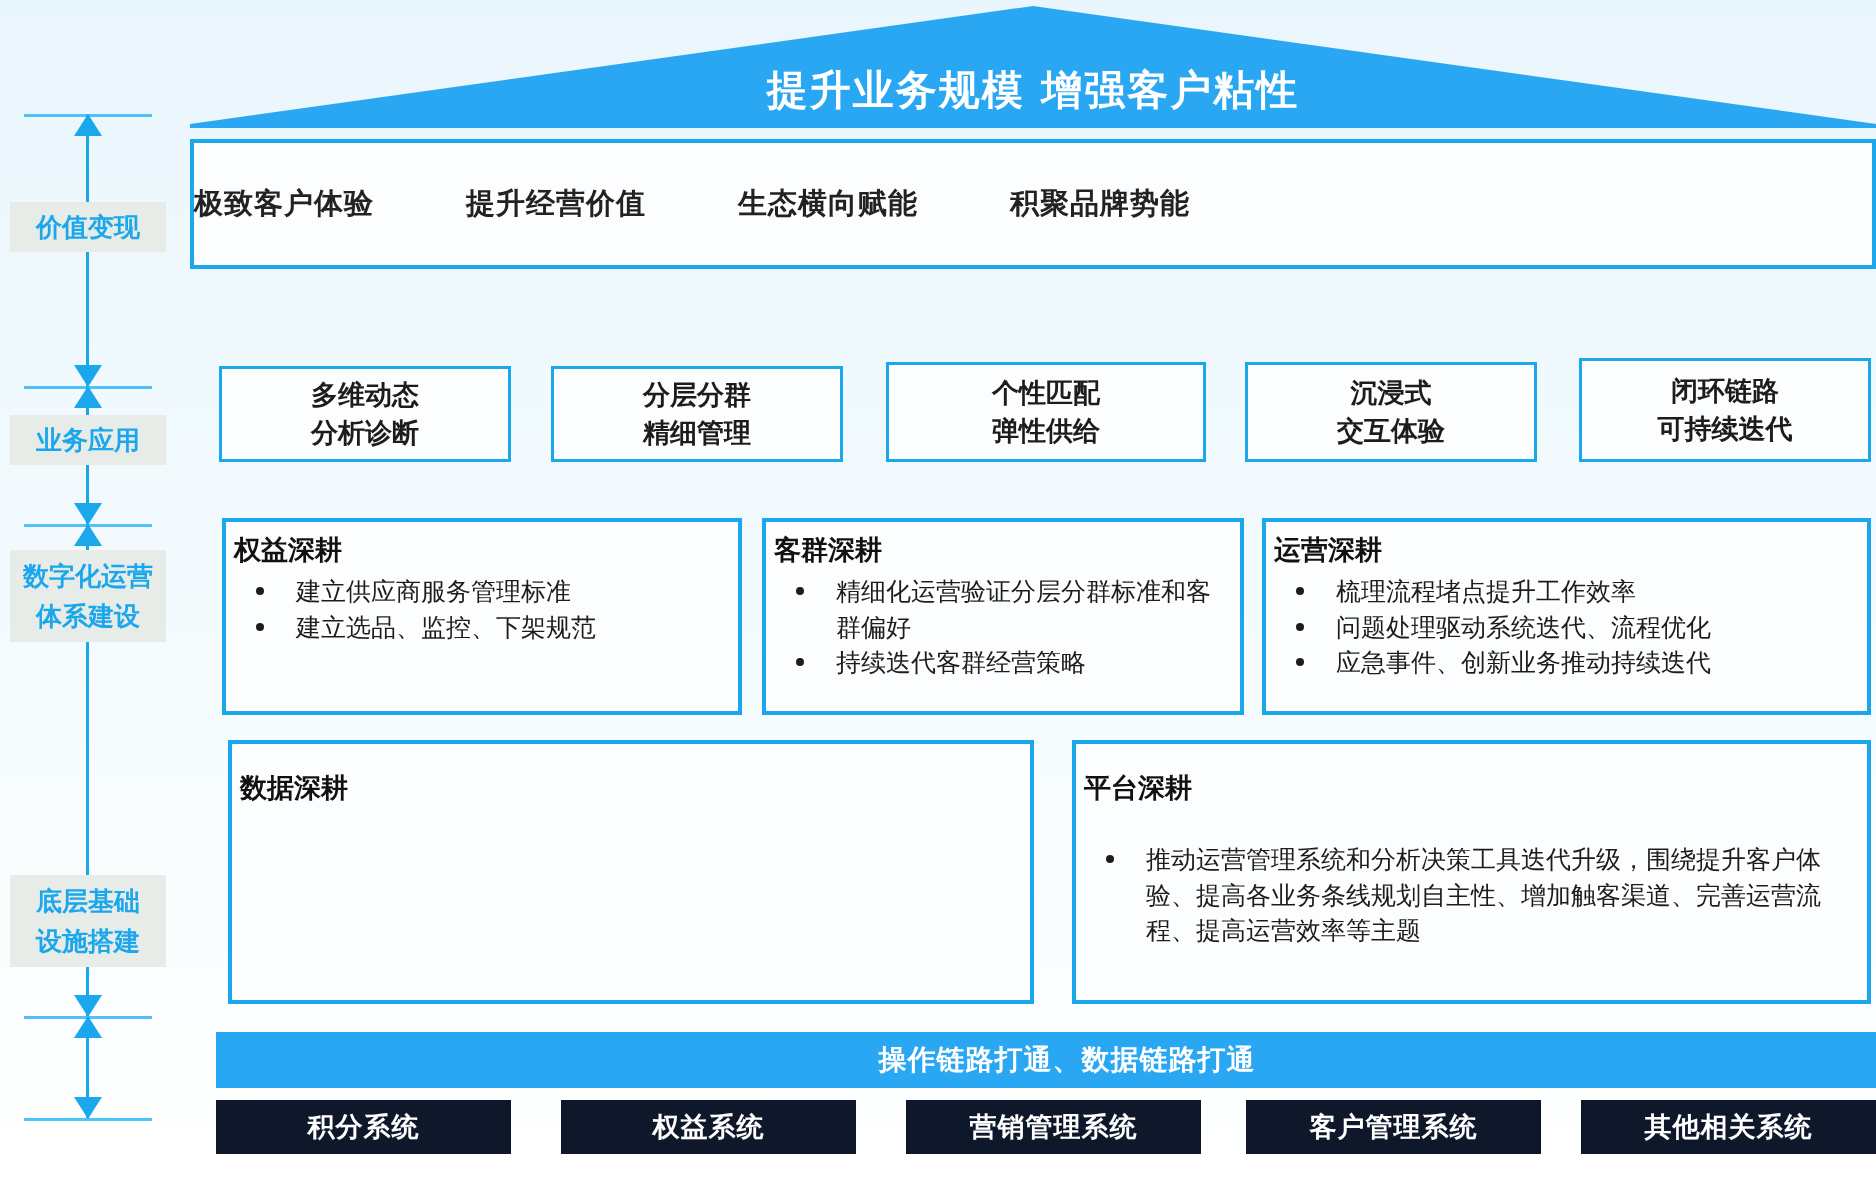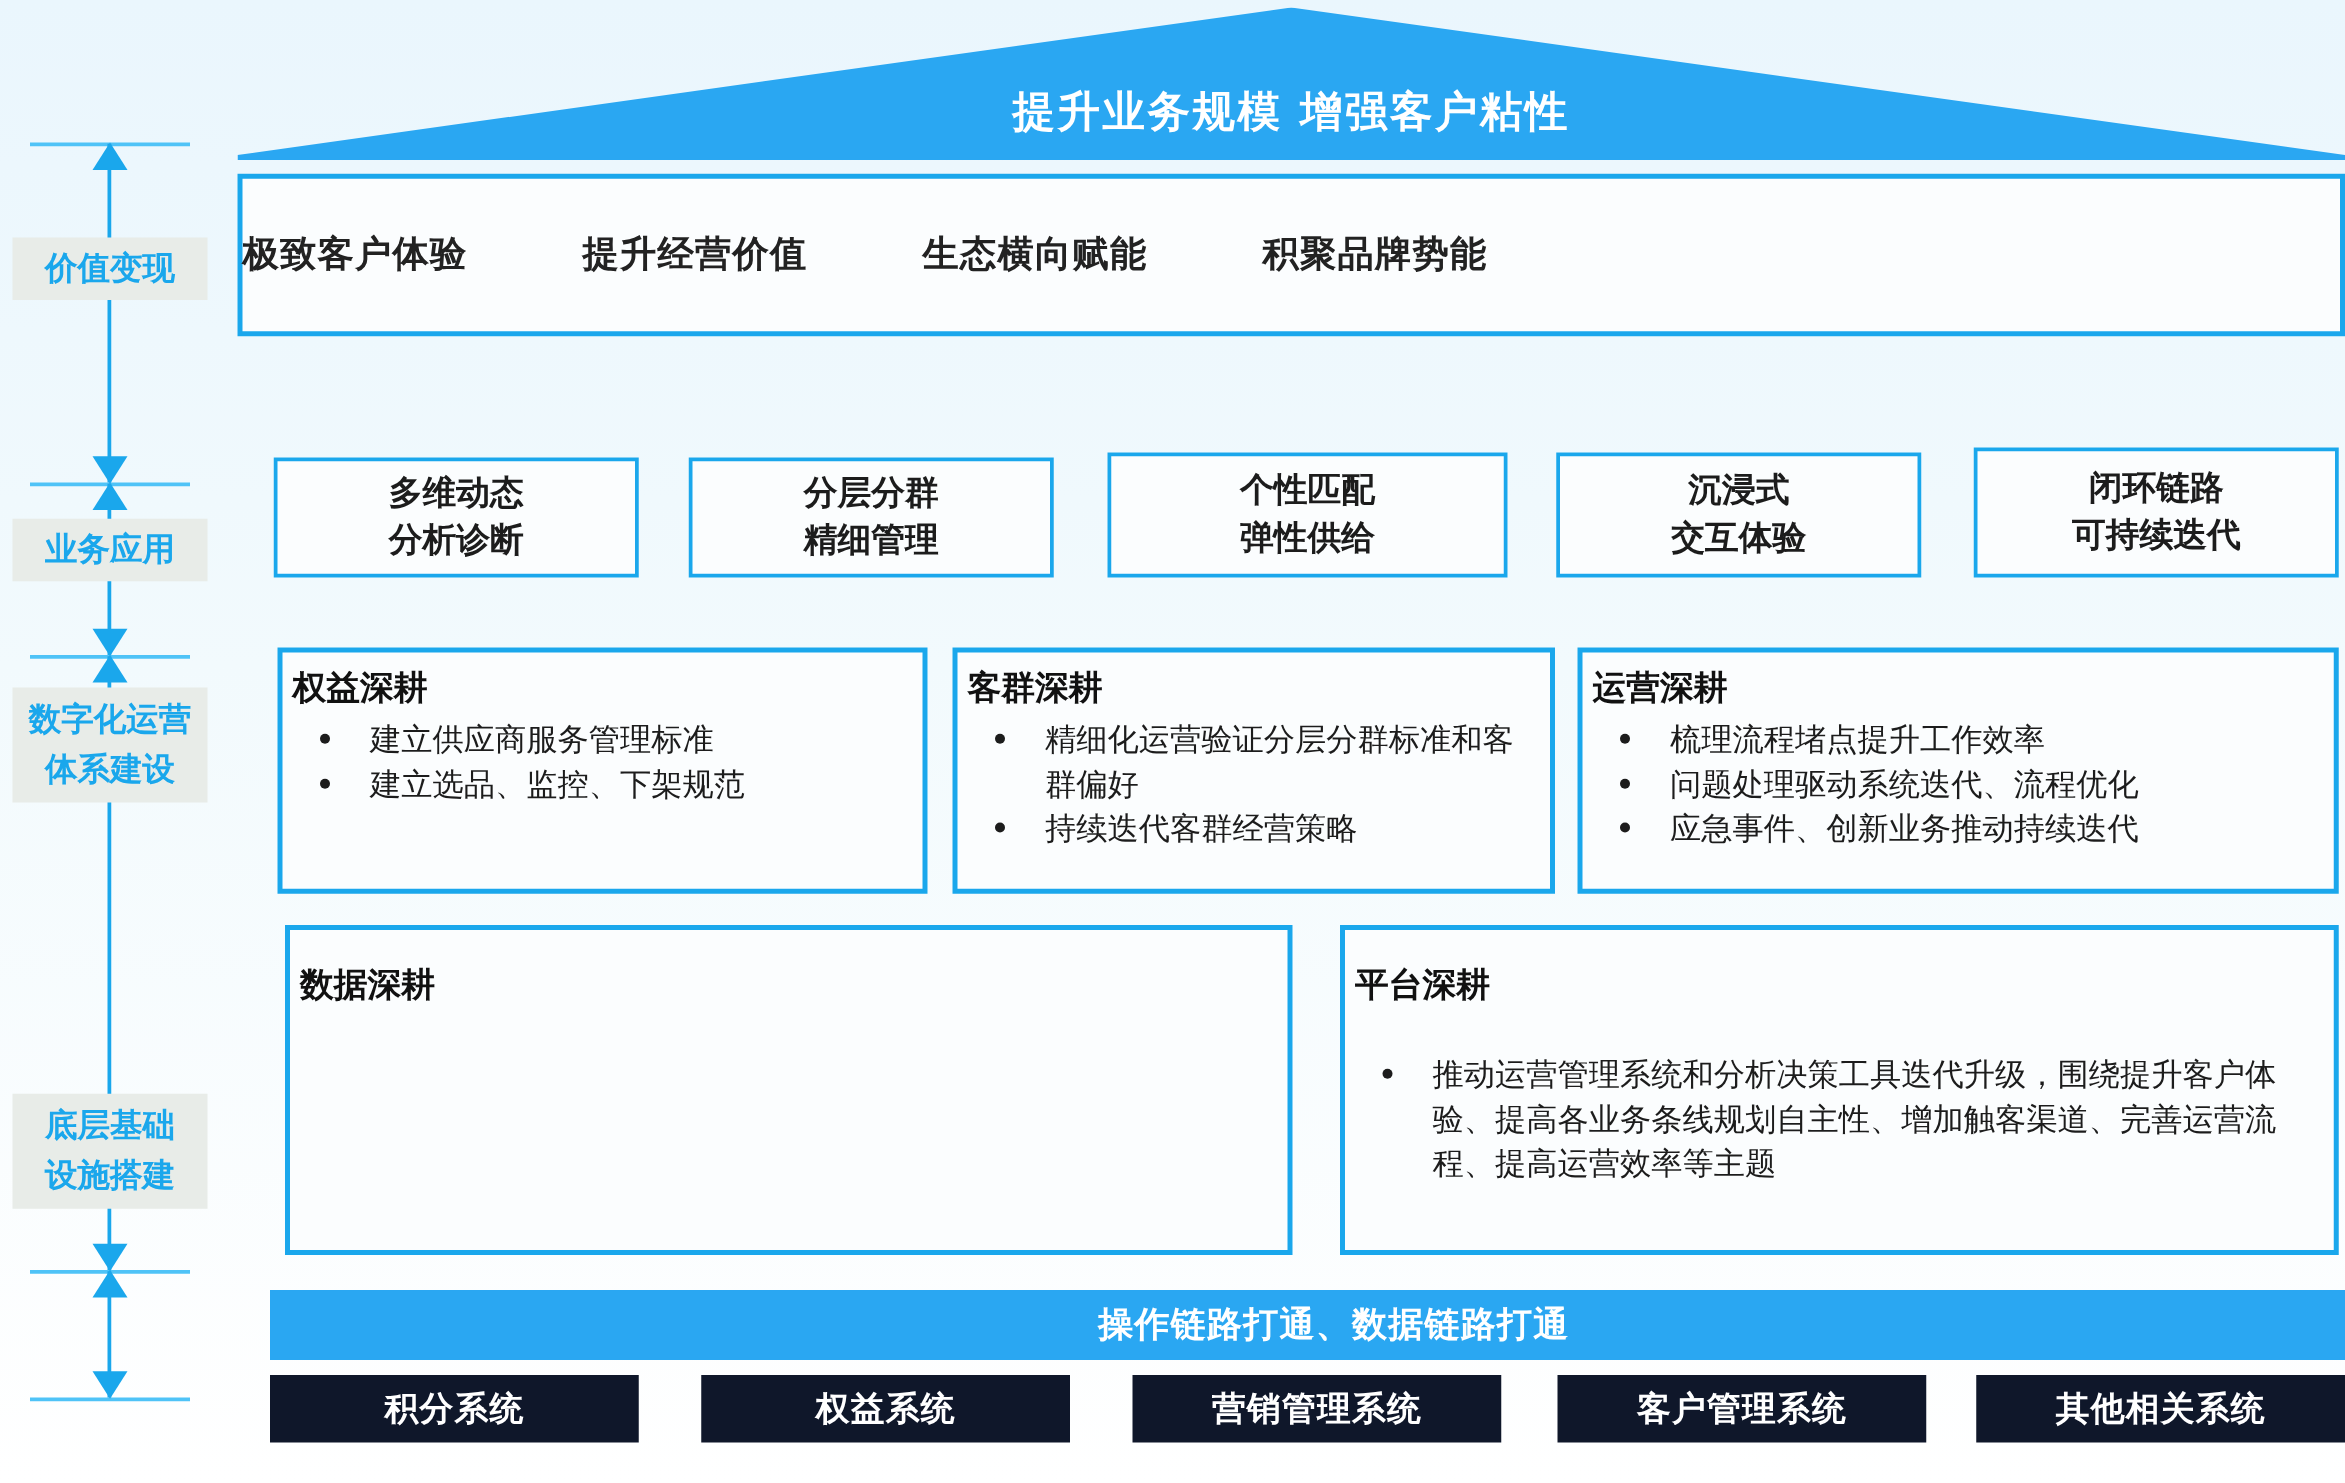--- a/index.html
+++ b/index.html
@@ -14,21 +14,21 @@
   
   .roof {
     position: absolute; left: 190px; top: 6px;
     width: 1686px; height: 122px;
   }
   .roof svg { display: block; }
   .roof-label {
     position: absolute; left: 0; top: 0; width: 1686px; height: 122px;
     display: flex; align-items: center; justify-content: center;
     padding-top: 46px;
-    color: #ffffff; font-size: 34px; font-weight: 700; letter-spacing: 2px;
+    color: #ffffff; font-size: 41px; font-weight: 700; letter-spacing: 2px;
   }
 
   
   .rail { position: absolute; left: 0; top: 110px; width: 176px; height: 1012px; }
   .rail-line {
     position: absolute; left: 24px; width: 128px; height: 3px; background: #4fc3f7;
   }
   .rail-arrow { position: absolute; left: 86px; width: 3px; background: #1aa7ec; }
   .rail-arrow::before, .rail-arrow::after {
     content: ""; position: absolute; left: 50%; width: 0; height: 0;
@@ -108,21 +108,21 @@
     <div class="rail-line" style="top:276px"></div>
     <div class="rail-line" style="top:414px"></div>
     <div class="rail-line" style="top:906px"></div>
     <div class="rail-line" style="top:1008px"></div>
 
     <div class="rail-arrow both" style="top:5px;  height:271px"></div>
     <div class="rail-arrow both" style="top:277px;height:137px"></div>
     <div class="rail-arrow both" style="top:415px;height:491px"></div>
     <div class="rail-arrow both" style="top:907px;height:101px"></div>
 
-    <div class="rail-tag" style="top:80px">
+    <div class="rail-tag" style="top:92px">
       <span>价值变现</span>
     </div>
     <div class="rail-tag" style="top:305px">
       <span>业务应用</span>
     </div>
     <div class="rail-tag" style="top:440px;line-height:40px">
       <div>数字化运营</div>
       <div>体系建设</div>
     </div>
     <div class="rail-tag" style="top:765px;line-height:40px">

